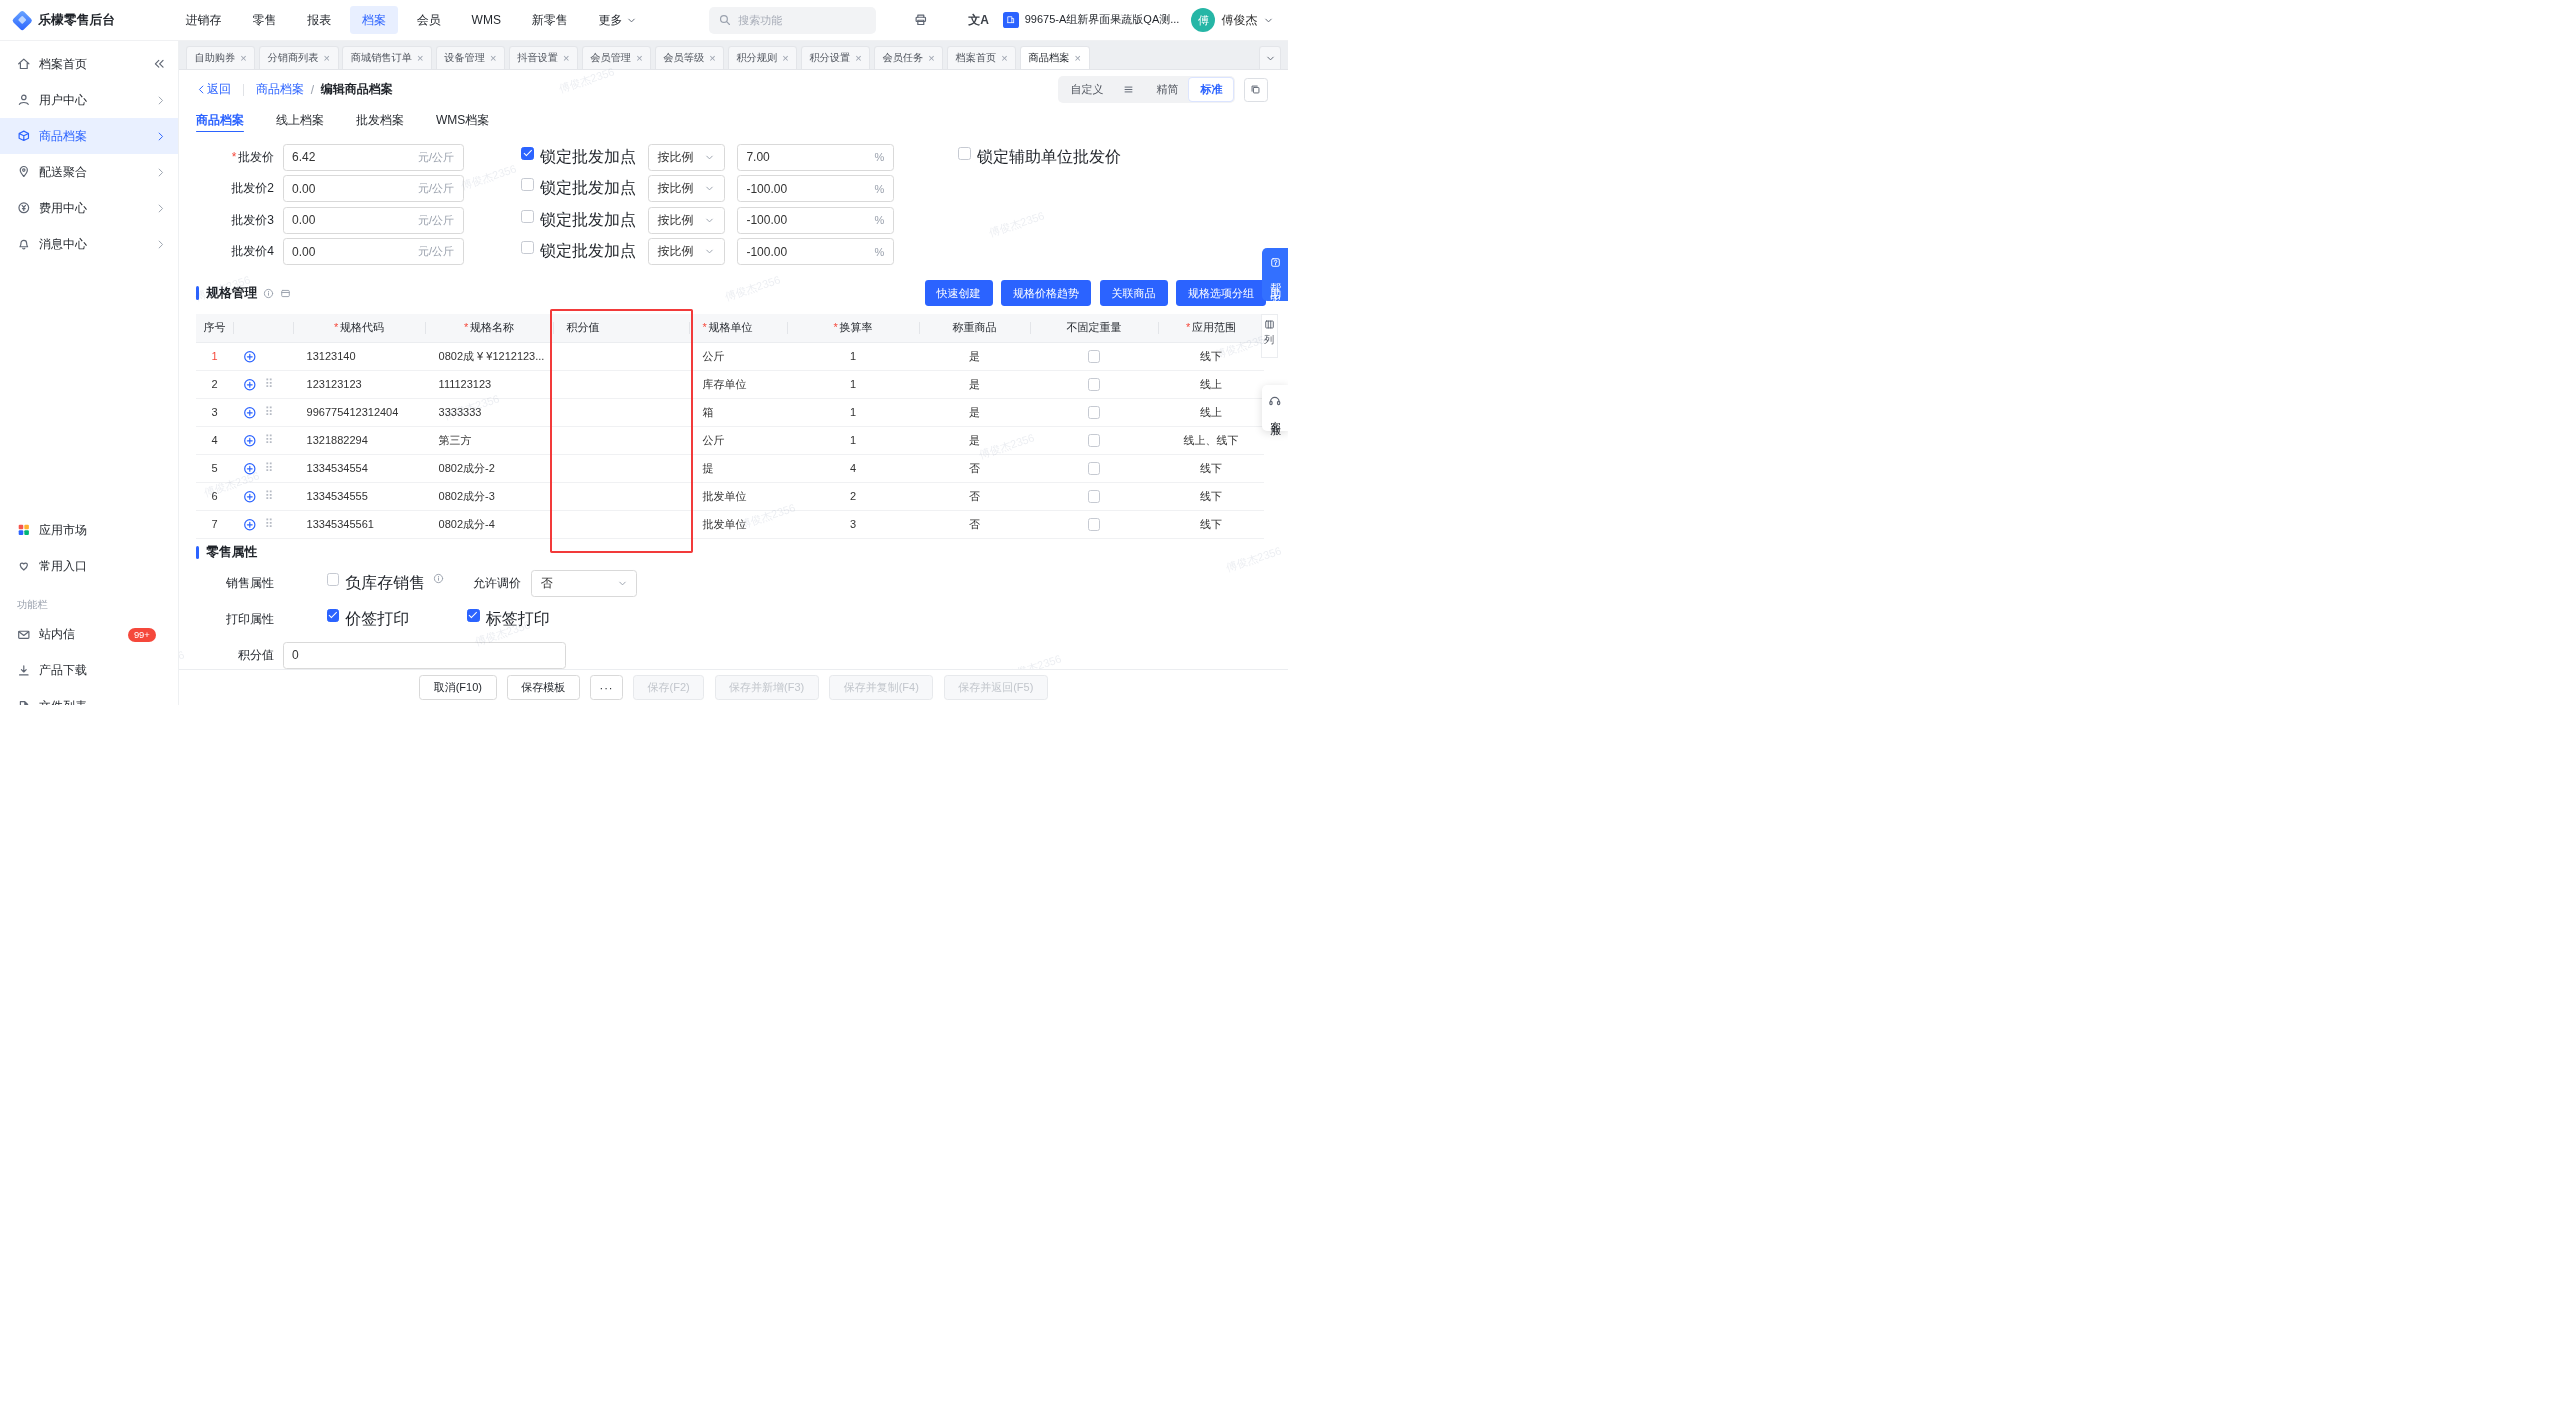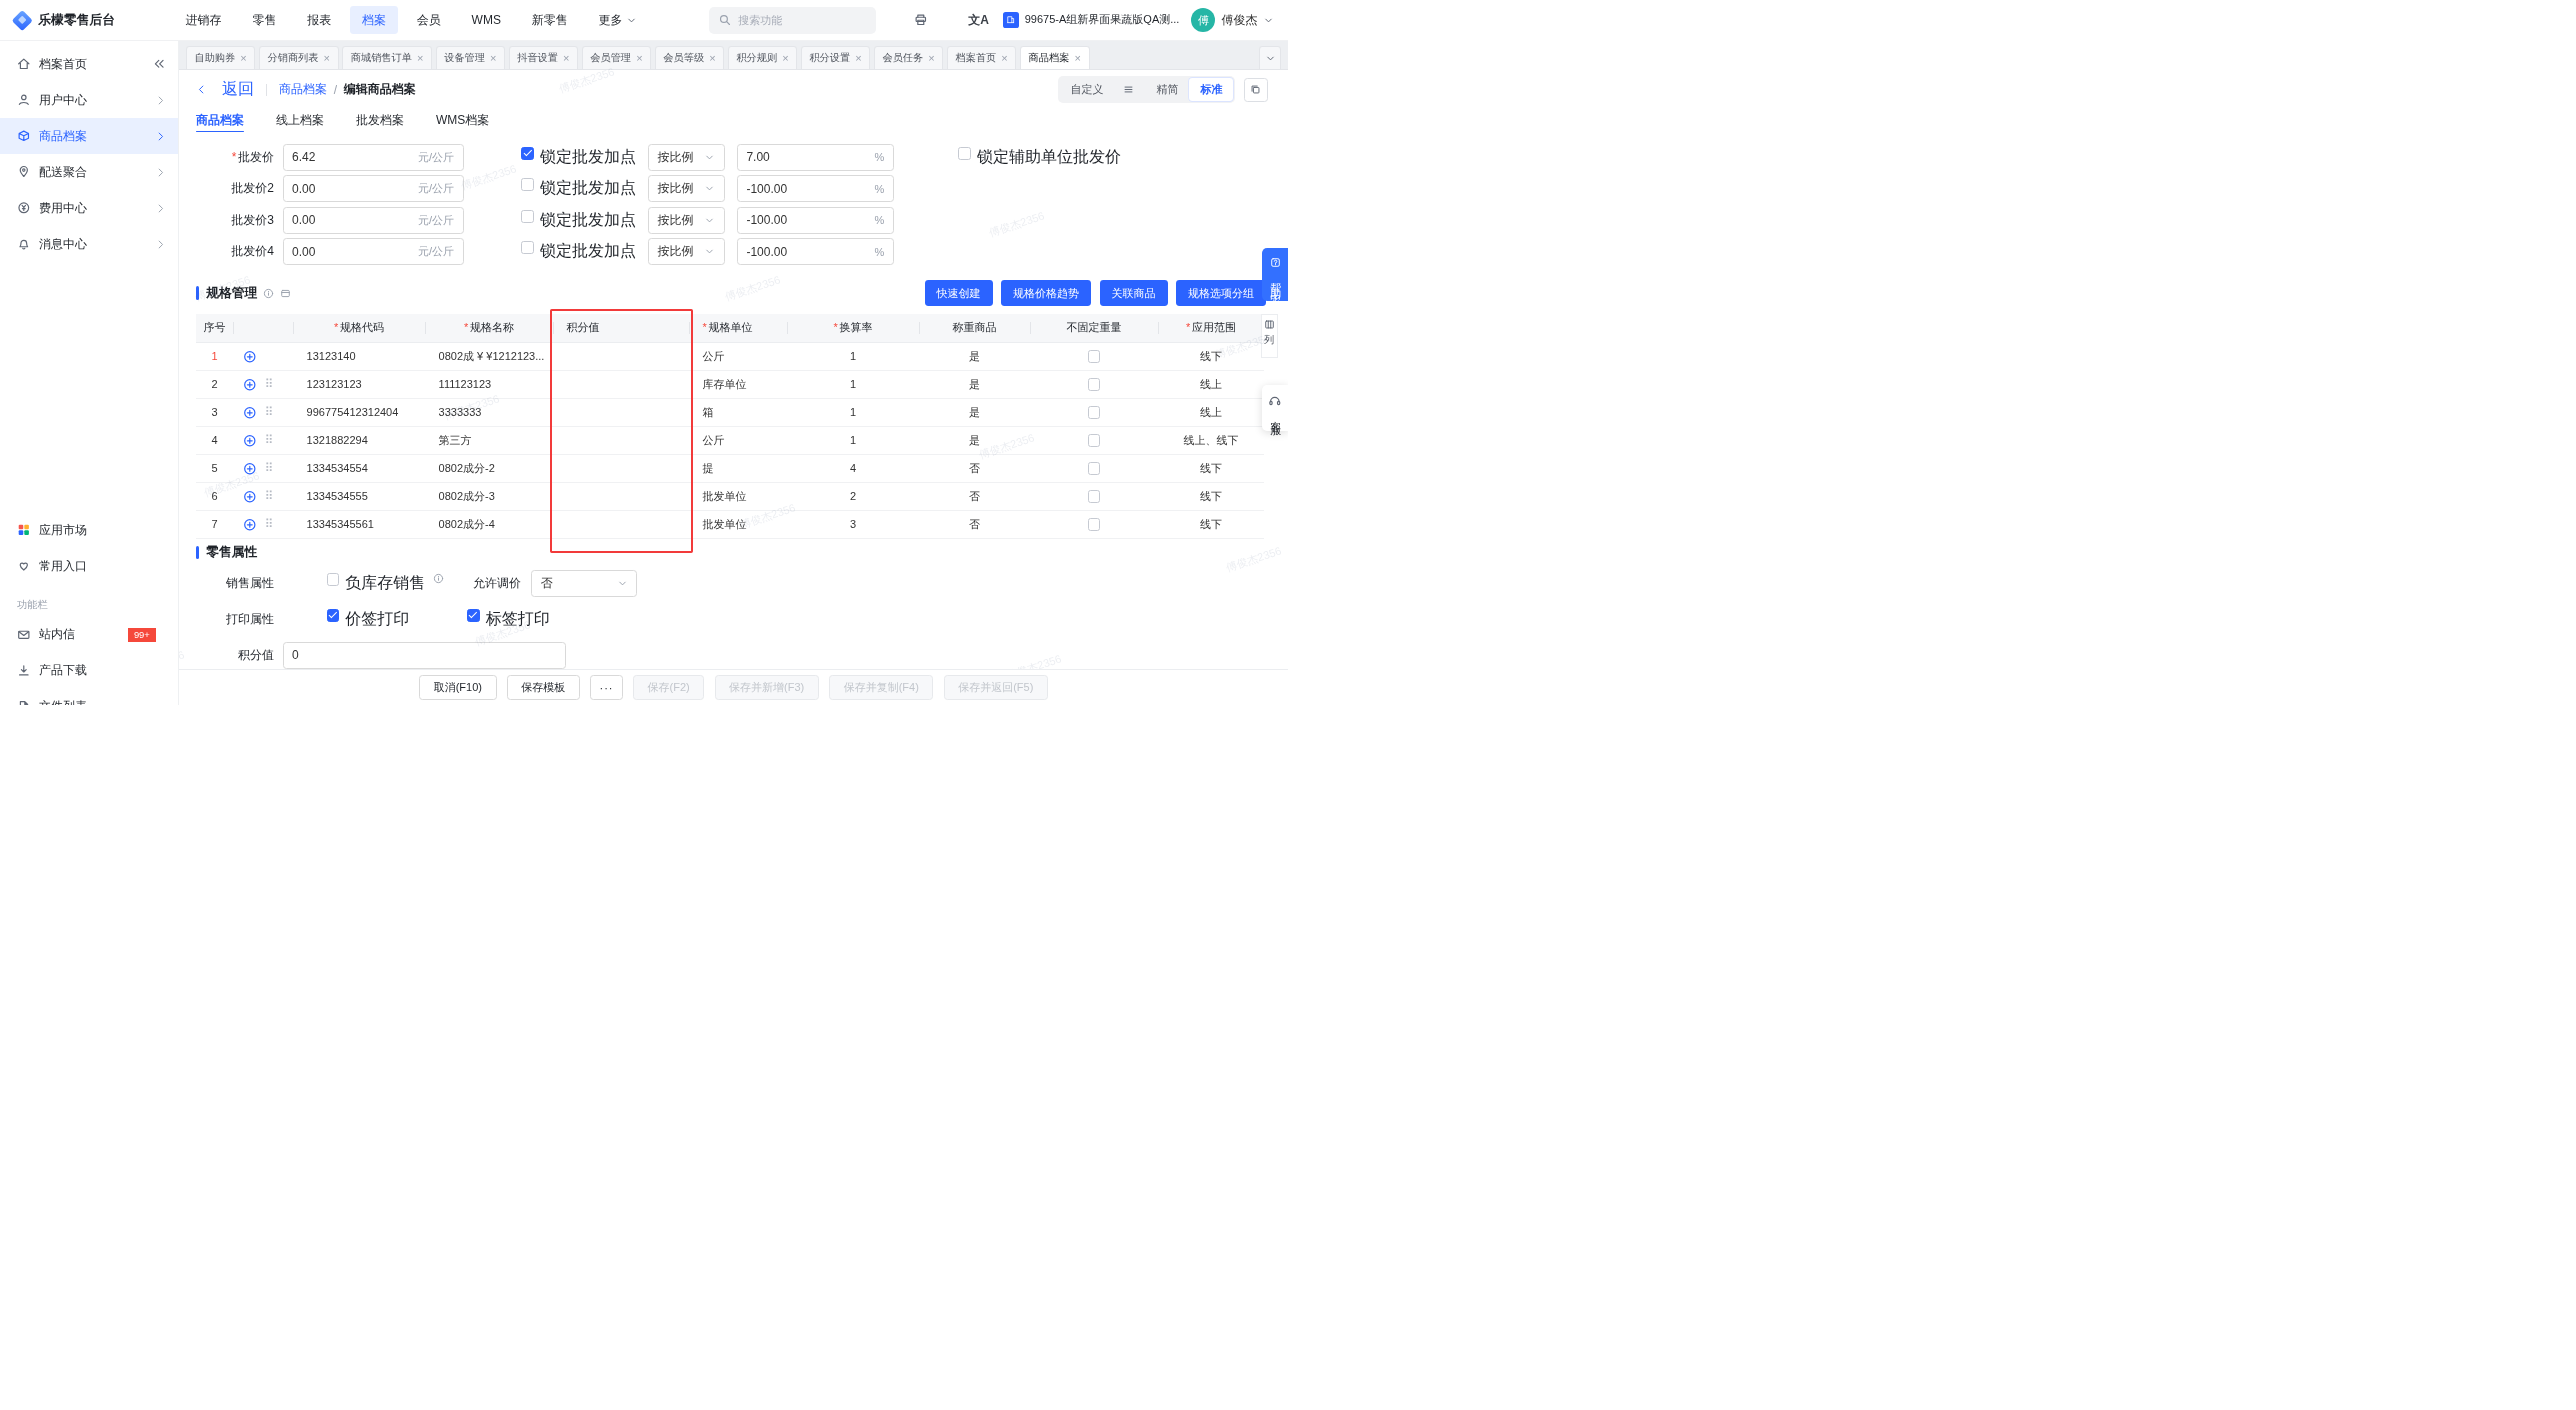--- a/index.html
+++ b/index.html
@@ -35,36 +35,36 @@
   
   .under{display:flex;height:664px;}
 
   
   .sidebar{width:179px;flex:none;border-right:0.9px solid #eef0f2;padding-top:5.1px;display:flex;flex-direction:column;background:#fff;position:relative;z-index:15;}
   .side-item{height:36px;display:flex;align-items:center;gap:8.5px;padding:0 12px 0 17px;font-size:12px;cursor:pointer;color:#1f2329;flex:none;}
   .side-item .chev{margin-left:auto;}
   .side-item.active{background:#e9f0ff;color:#2b63ff;}
   .side-item.active .ic{stroke:#2b63ff;}
   .side-label{font-size:10.2px;color:#9aa1ad;padding:13.6px 0 5.1px 17px;flex:none;}
-  .badge{background:#f5483b;color:#fff;font-size:9.4px;line-height:14.5px;border-radius:0;padding:0 6px;margin-left:auto;margin-right:10.2px;}
+  .badge{background:#f5483b;color:#fff;font-size:9.4px;line-height:14.5px;border-radius:7px;padding:0 6px;margin-left:auto;margin-right:10.2px;}
   .gap-mid{margin-top:250px;}
 
   .right-col{flex:1;display:flex;flex-direction:column;min-width:0;}
 
   
   .tabbar{height:29px;background:#edeff2;display:flex;align-items:flex-end;padding:0 6.8px;gap:3.4px;border-bottom:0.9px solid #e3e5e9;flex:none;}
   .tab{height:23px;display:flex;align-items:center;gap:5.1px;padding:0 7.7px;background:#f6f7f9;border:0.9px solid #e3e5e9;border-bottom:none;border-radius:3.4px 3.4px 0 0;font-size:10.2px;color:#51565f;cursor:pointer;white-space:nowrap;}
   .tab.active{background:#fff;color:#1f2329;}
   .tab .x{color:#9aa1ad;font-size:11px;line-height:1;}
   .tab-caret{margin-left:auto;width:22px;height:23px;background:#f6f7f9;border:0.9px solid #e3e5e9;border-bottom:none;border-radius:3.4px 3.4px 0 0;display:flex;align-items:center;justify-content:center;cursor:pointer;}
 
   
   .main{flex:1;position:relative;background:#fff;overflow:hidden;padding:5.1px 0 0 17px;min-width:0;}
   .crumb-row{display:flex;align-items:center;height:29px;padding-right:20.4px;}
-  .back{color:#2b63ff;font-size:16px;display:flex;align-items:center;gap:15px;cursor:pointer;}
+  .back{color:#2b63ff;font-size:12px;display:flex;align-items:center;gap:0;cursor:pointer;}
   .crumb-div{width:0.9px;height:12px;background:#e0e2e6;margin:0 12px;}
   .crumb-parent{color:#2b63ff;font-size:12px;cursor:pointer;}
   .crumb-sep{color:#9aa1ad;margin:0 6.8px;font-size:12px;}
   .crumb-current{color:#1f2329;font-size:12px;font-weight:600;}
   .view-group{margin-left:auto;display:flex;align-items:center;gap:8.5px;}
   .segmented{display:flex;align-items:center;background:#f1f2f4;border-radius:5.1px;padding:1.7px;}
   .segment{padding:4.3px 11px;font-size:11px;color:#51565f;display:flex;align-items:center;gap:20px;cursor:pointer;border-radius:3.4px;white-space:nowrap;}
   .segment.active{background:#fff;color:#2b63ff;box-shadow:0 0 0 0.9px #dbe4ff;font-weight:600;}
   .sq-btn{width:24px;height:24px;border:0.9px solid #dcdfe4;border-radius:3.4px;display:flex;align-items:center;justify-content:center;cursor:pointer;background:#fff;}
 

